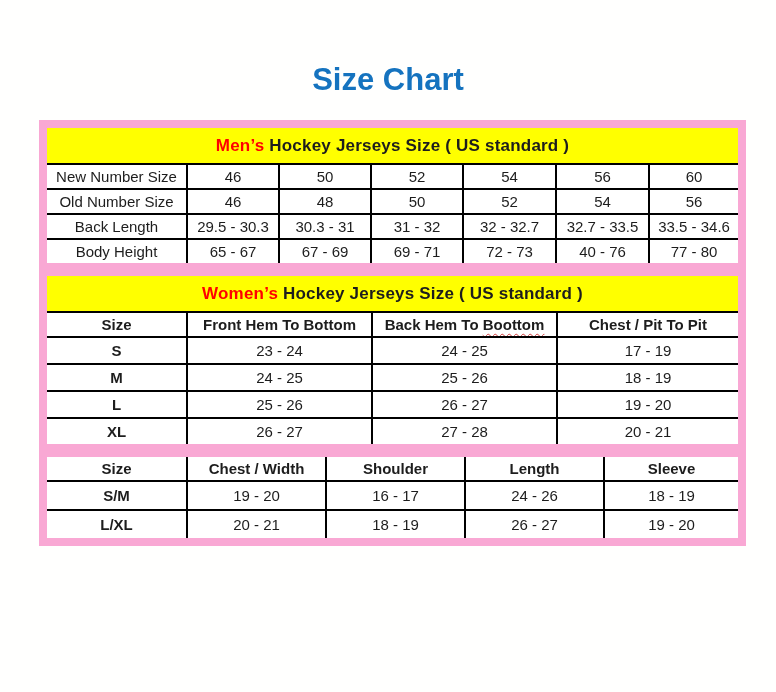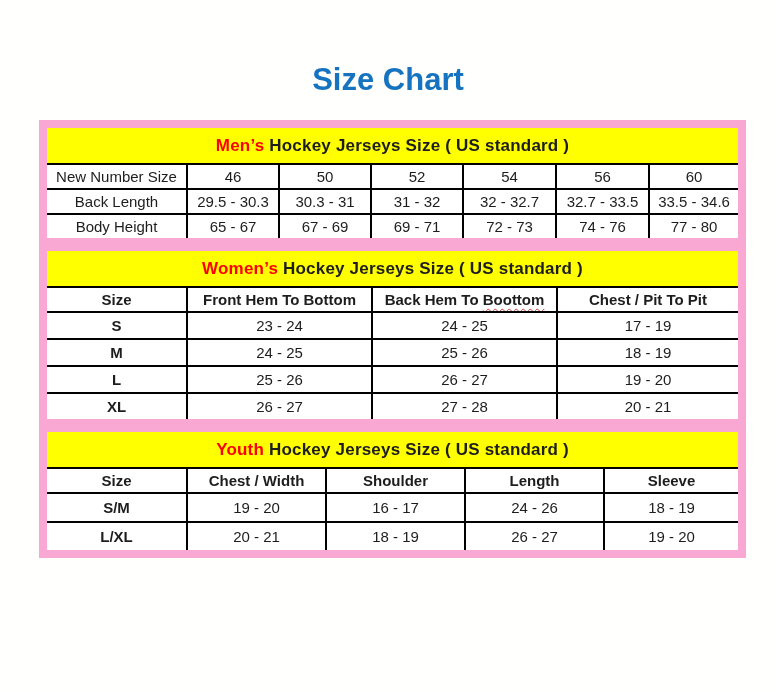--- a/index.html
+++ b/index.html
@@ -108,35 +108,44 @@
         <tr class="men-data">
           <td>New Number Size</td>
           <td>46</td>
           <td>50</td>
           <td>52</td>
           <td>54</td>
           <td>56</td>
           <td>60</td>
         </tr>
         <tr class="men-data">
+          <td>Old Number Size</td>
+          <td>46</td>
+          <td>48</td>
+          <td>50</td>
+          <td>52</td>
+          <td>54</td>
+          <td>56</td>
+        </tr>
+        <tr class="men-data">
           <td>Back Length</td>
           <td>29.5 - 30.3</td>
           <td>30.3 - 31</td>
           <td>31 - 32</td>
           <td>32 - 32.7</td>
           <td>32.7 - 33.5</td>
           <td>33.5 - 34.6</td>
         </tr>
         <tr class="men-data">
           <td>Body Height</td>
           <td>65 - 67</td>
           <td>67 - 69</td>
           <td>69 - 71</td>
           <td>72 - 73</td>
-          <td>74 - 76</td>
+          <td>40 - 76</td>
           <td>77 - 80</td>
         </tr>
       </tbody>
     </table>
 
     <table class="tbl">
       <colgroup>
         <col style="width:144px">
           <col style="width:185px">
           <col style="width:185px">
@@ -183,25 +192,20 @@
 
     <table class="tbl">
       <colgroup>
         <col style="width:144px">
           <col style="width:139px">
           <col style="width:139px">
           <col style="width:139px">
           <col style="width:138px">
       </colgroup>
       <tbody>
-        <tr class="banner-row">
-          <td colspan="5">
-            <span class="accent">Youth</span><span> Hockey Jerseys Size ( US standard )</span>
-          </td>
-        </tr>
         <tr class="head-row">
           <td>Size</td>
           <td>Chest / Width</td>
           <td>Shoulder</td>
           <td>Length</td>
           <td>Sleeve</td>
         </tr>
         <tr class="youth-data">
           <td class="bold-label">S/M</td>
           <td>19 - 20</td>

